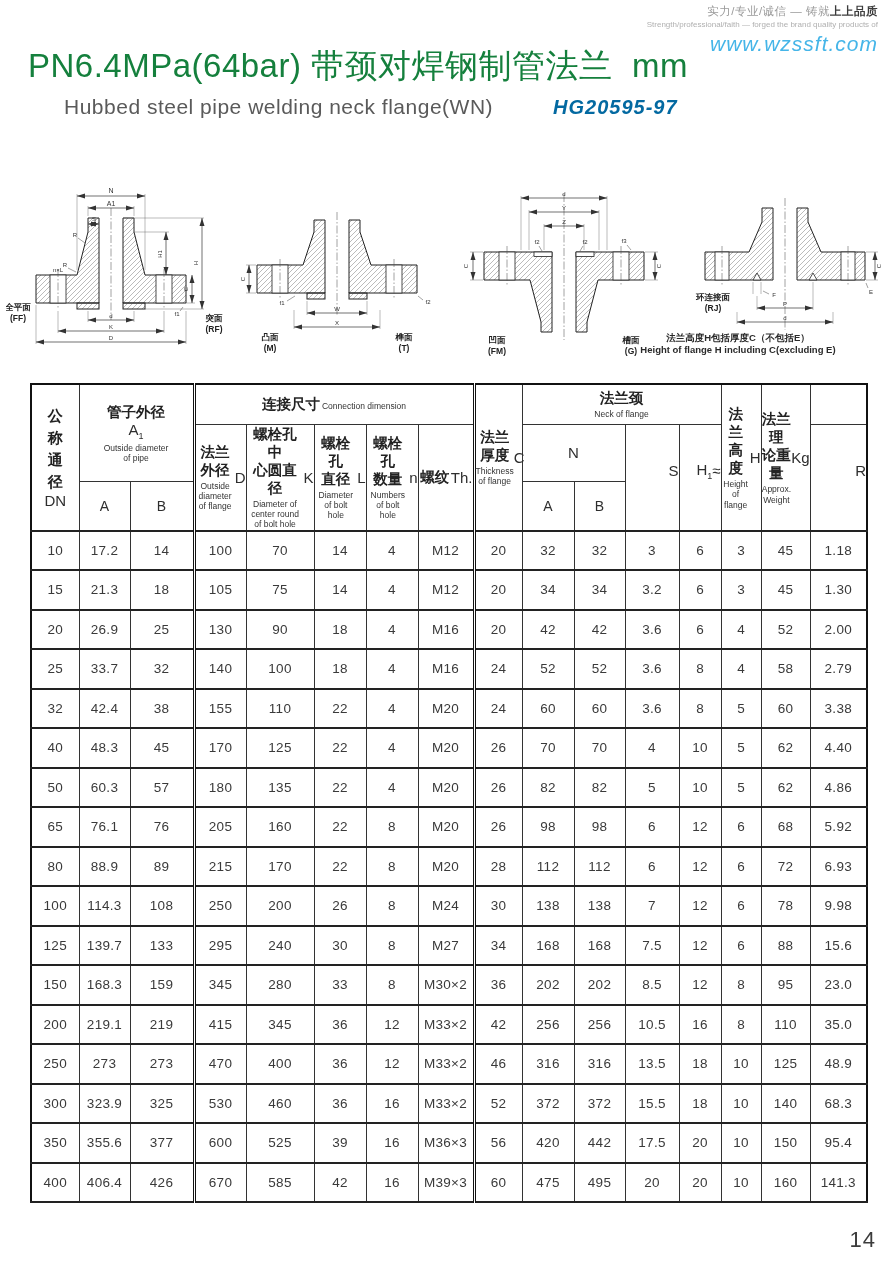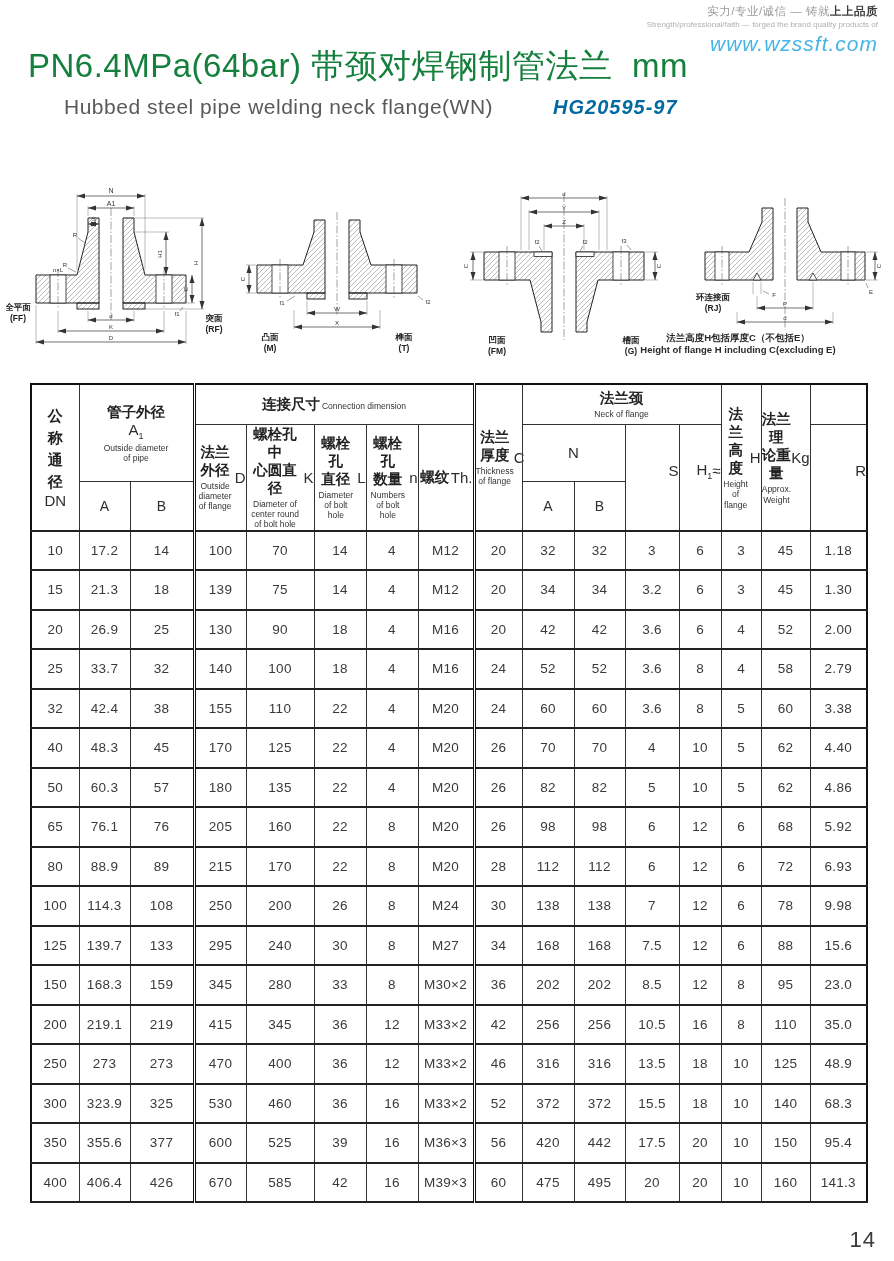--- a/index.html
+++ b/index.html
@@ -438,21 +438,21 @@
             <td>3</td>
             <td>6</td>
             <td>3</td>
             <td>45</td>
             <td>1.18</td>
           </tr>
           <tr>
             <td>15</td>
             <td>21.3</td>
             <td>18</td>
-            <td>139</td>
+            <td>105</td>
             <td>75</td>
             <td>14</td>
             <td>4</td>
             <td>M12</td>
             <td>20</td>
             <td>34</td>
             <td>34</td>
             <td>3.2</td>
             <td>6</td>
             <td>3</td>

